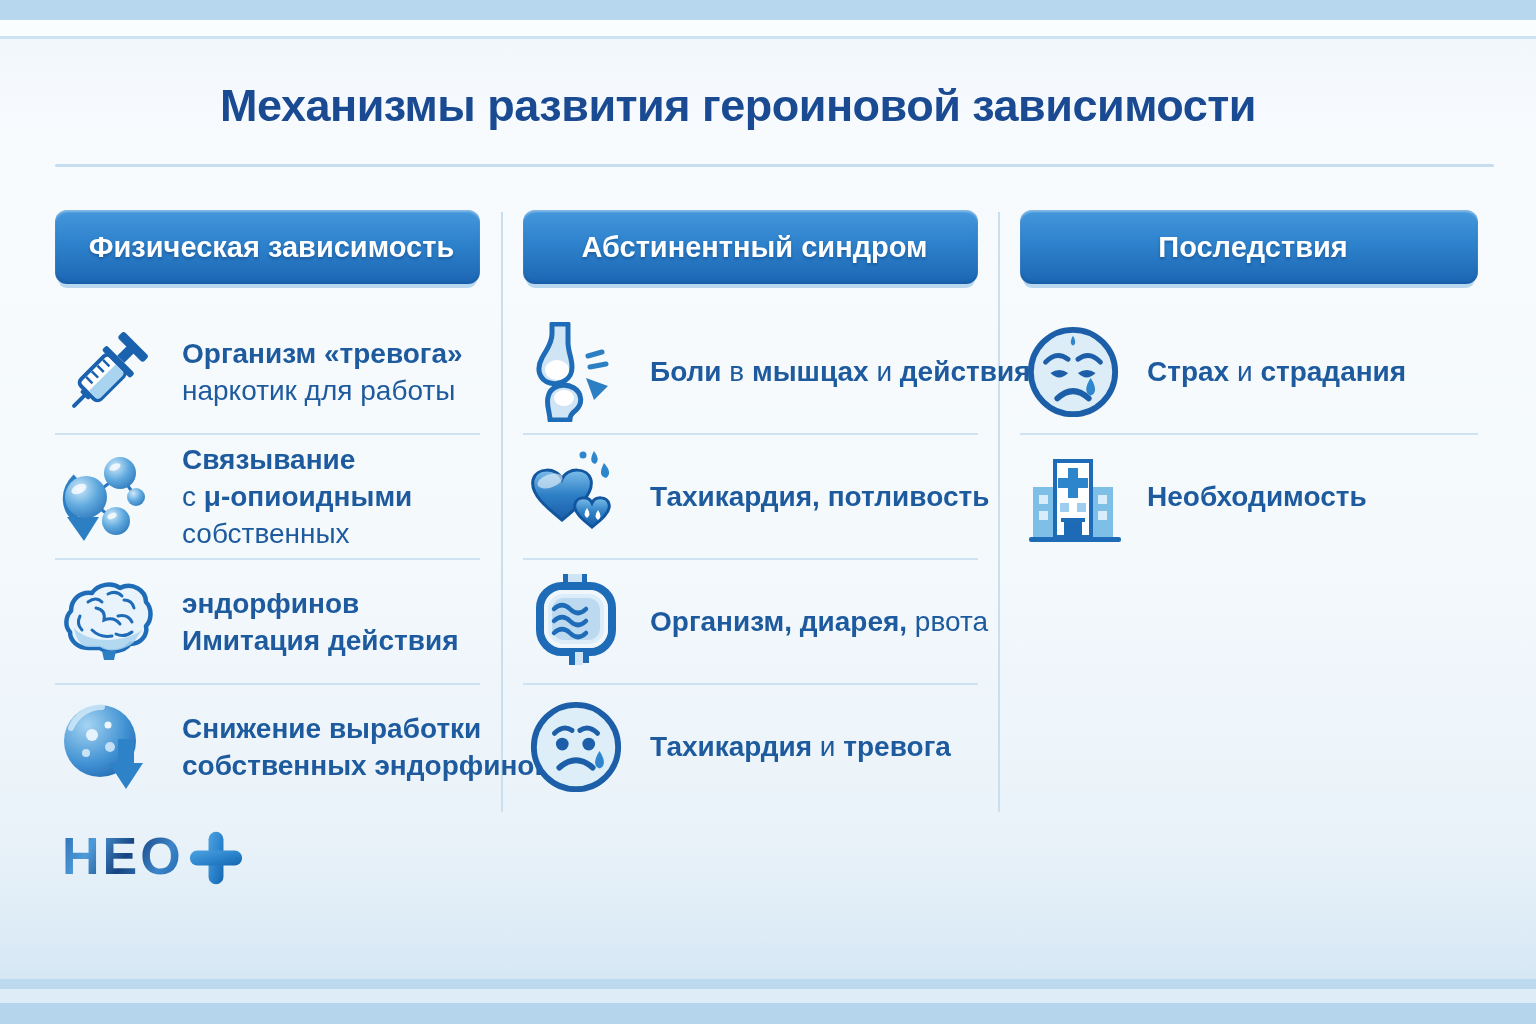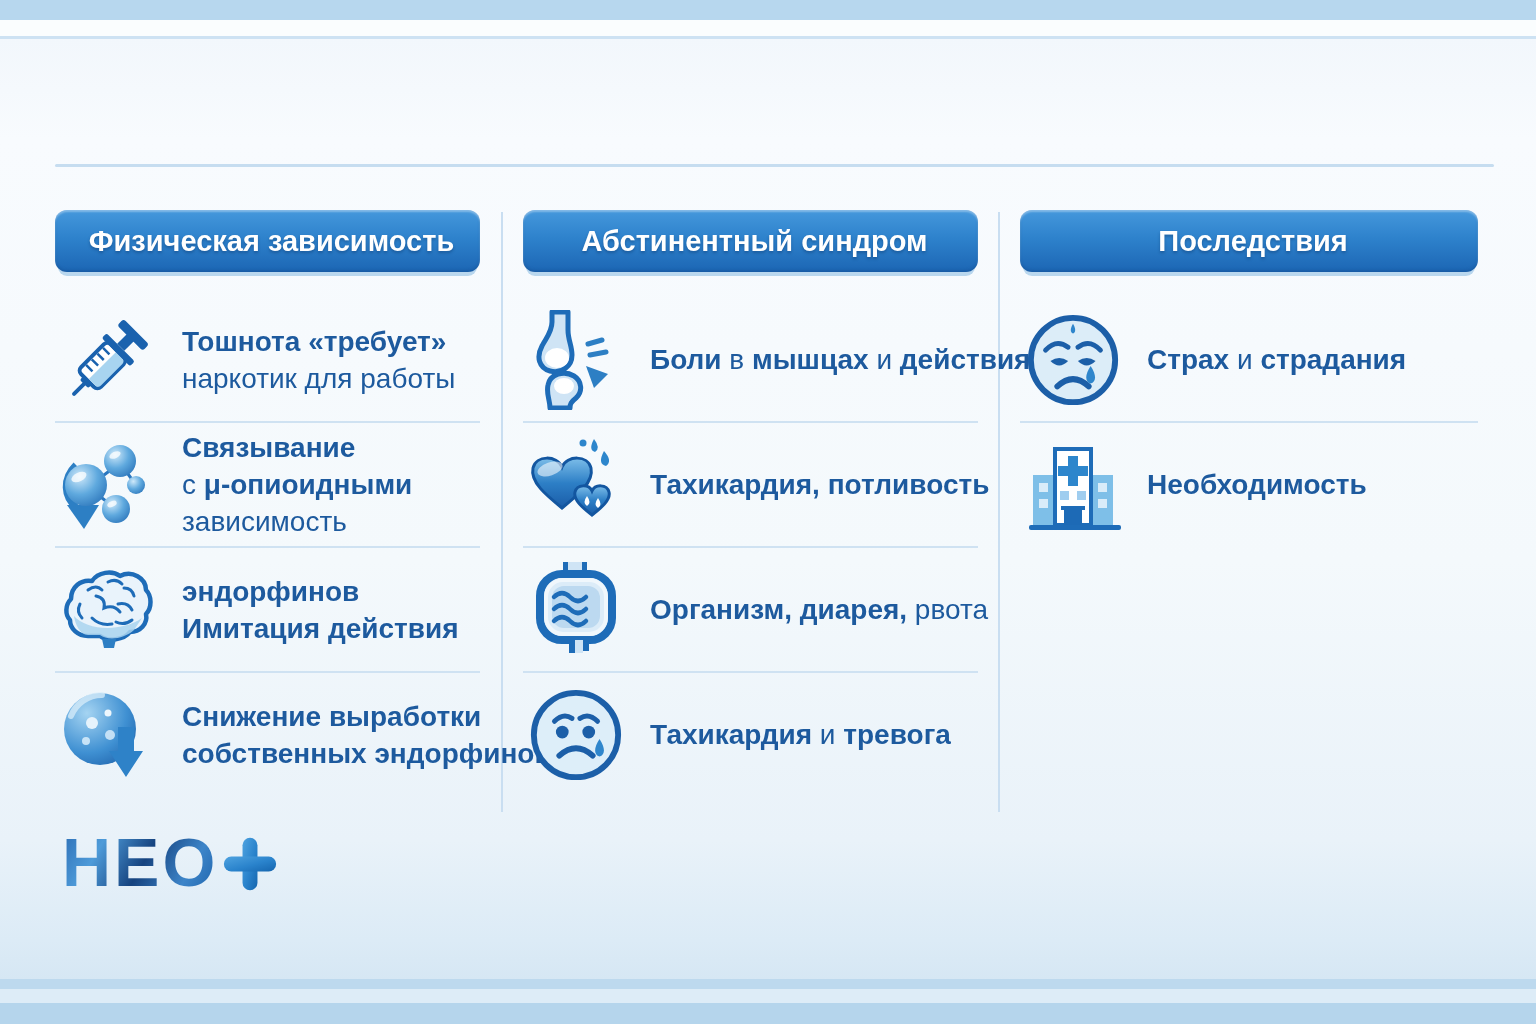--- a/index.html
+++ b/index.html
@@ -30,21 +30,21 @@
   .divider{position:absolute;top:212px;height:600px;width:2px;background:var(--divider-blue,#c9def1);}
   .divider-1{left:501px;}
   .divider-2{left:998px;}
 
   .column{position:absolute;top:210px;}
   .col-1{left:55px;width:425px;}
   .col-2{left:523px;width:455px;}
   .col-3{left:1020px;width:458px;}
 
   .col-header{
-    height:62px;border-radius:12px;
+    height:74px;border-radius:12px;
     display:flex;align-items:center;justify-content:center;
     background:linear-gradient(180deg,var(--header-gradient-top,#4598dc) 0%,#2e82cc 45%,var(--header-gradient-bottom,#1c66b4) 100%);
     box-shadow:0 7px 0 -3px #b9d7ee, inset 0 2px 2px rgba(255,255,255,.35), inset 0 -2px 3px rgba(10,60,120,.25);
     color:#fff;font-size:29px;font-weight:700;
     text-shadow:0 2px 3px rgba(10,50,100,.4);
     padding-left:8px;
   }
   .items{padding-top:26px;}
   .item{
     display:flex;align-items:center;
@@ -53,36 +53,37 @@
   .item:not(:last-child){border-bottom:2px solid #cfe2f2;}
   .item .icon{
     width:105px;flex:0 0 105px;height:102px;margin-right:22px;
     display:flex;align-items:center;justify-content:center;
   }
   .item .text{display:flex;flex-direction:column;justify-content:center;}
   .line{font-size:28px;line-height:37px;color:var(--text-blue,#1d5a9e);white-space:nowrap;}
 
   .logo{position:absolute;left:62px;top:828px;display:flex;align-items:center;}
   .logo-text{
-    font-size:68px;font-weight:800;letter-spacing:3px;line-height:1;
+    font-size:52px;font-weight:800;letter-spacing:3px;line-height:1;
     background:linear-gradient(120deg,#2b6cb4 0%,#4e9bd9 25%,#16437f 52%,#3d85c9 78%,#1a5fa8 100%);
     -webkit-background-clip:text;background-clip:text;color:transparent;
   }
   .logo-plus{display:inline-flex;margin-left:4px;transform:translateY(2px);}
 
   svg{display:block;}
 </style>
 </head>
 <body>
 
 <div class="page">
   <div class="band band-top"></div>
   <div class="band band-white"></div>
   <div class="band band-line"></div>
 
+  <h1 class="title">Механизмы развития героиновой зависимости</h1>
   <div class="title-rule"></div>
 
   <div class="divider divider-1"></div>
   <div class="divider divider-2"></div>
 
   <section class="column col-1">
     <header class="col-header">Физическая зависимость</header>
     <div class="items">
         <div class="item">
           <div class="icon">
@@ -93,21 +94,21 @@
   <rect x="21" y="36" width="42" height="28" rx="5" fill="#ffffff" stroke="#1a62ae" stroke-width="4"></rect>
   <path d="M23 50 h38 v9 a4 4 0 0 1 -4 4 h-30 a4 4 0 0 1 -4 -4 z" fill="#a8d4f0"></path>
   <path d="M31 38 v9 M39 38 v9 M47 38 v9 M55 38 v9" stroke="#1a62ae" stroke-width="2.5"></path>
   <rect x="61" y="30" width="7" height="40" rx="2.5" fill="#1a62ae"></rect>
   <rect x="68" y="45" width="15" height="10" fill="#1a62ae"></rect>
   <rect x="81" y="32" width="9" height="36" rx="3" fill="#1a62ae"></rect>
  </g>
             </svg>
           </div>
           <div class="text">
-            <div class="line"><span style="font-weight: 700;">Тошнота «требует»</span></div>
+            <div class="line"><span style="font-weight: 700;">Организм «тревога»</span></div>
             <div class="line"><span style="font-weight: 400;">наркотик для работы</span></div>
           </div>
         </div>
         <div class="item">
           <div class="icon">
             <svg viewBox="0 0 100 100" width="100" height="100">
  <defs>
                 <radialGradient id="sphG" cx="0.35" cy="0.3" r="0.95">
   <stop offset="0" stop-color="#cfe9fa"></stop>
                   <stop offset="0.45" stop-color="#5fa9de"></stop>
@@ -122,21 +123,21 @@
  <circle cx="58" cy="74" r="14" fill="url(#sphG)"></circle>
  <circle cx="78" cy="50" r="9" fill="url(#sphG)"></circle>
  <ellipse cx="21" cy="42" rx="8" ry="4.5" fill="#fff" opacity="0.75" transform="rotate(-25 21 42)"></ellipse>
  <ellipse cx="57" cy="20" rx="6" ry="3.2" fill="#fff" opacity="0.75" transform="rotate(-25 57 20)"></ellipse>
  <ellipse cx="54" cy="69" rx="5" ry="2.8" fill="#fff" opacity="0.75" transform="rotate(-25 54 69)"></ellipse>
 </svg>
           </div>
           <div class="text">
             <div class="line"><span style="font-weight: 700;">Связывание</span></div>
             <div class="line"><span style="font-weight: 400;">с </span><span style="font-weight: 700;">μ-опиоидными</span></div>
-            <div class="line"><span style="font-weight: 400;">зависимость</span></div>
+            <div class="line"><span style="font-weight: 400;">собственных</span></div>
           </div>
         </div>
         <div class="item">
           <div class="icon">
             <svg viewBox="0 0 100 100" width="102" height="100">
  <path d="M30 76 C20 76 12 69 12 60 C7 55 7 45 13 39 C13 27 23 19 34 21 C40 12 54 10 62 16 C74 10 88 18 88 30 C94 36 94 48 88 54 C90 64 82 72 72 72 C66 80 50 82 42 76 Z" fill="#e9f3fb" stroke="#1e6cb8" stroke-width="4.5" stroke-linejoin="round"></path>
  <path d="M16 56 C28 70 62 73 84 58 L76 70 C66 79 50 81 42 75 L30 75 C22 75 17 64 16 56 Z" fill="#a9d3ee" opacity="0.85"></path>
  <path d="M30 30 q8 -6 14 0 M50 22 q8 -4 14 2 M66 28 q8 0 10 8 M22 44 q-4 8 2 14 M38 36 q10 2 8 12 q10 -4 16 4 M60 44 q10 -2 14 6 M34 58 q8 8 20 6 M58 62 q8 4 16 -2" stroke="#1e6cb8" stroke-width="3" fill="none" stroke-linecap="round"></path>
  <path d="M44 79 h14 l-2 9 h-10 z" fill="#2d7fc4"></path>
 </svg>

